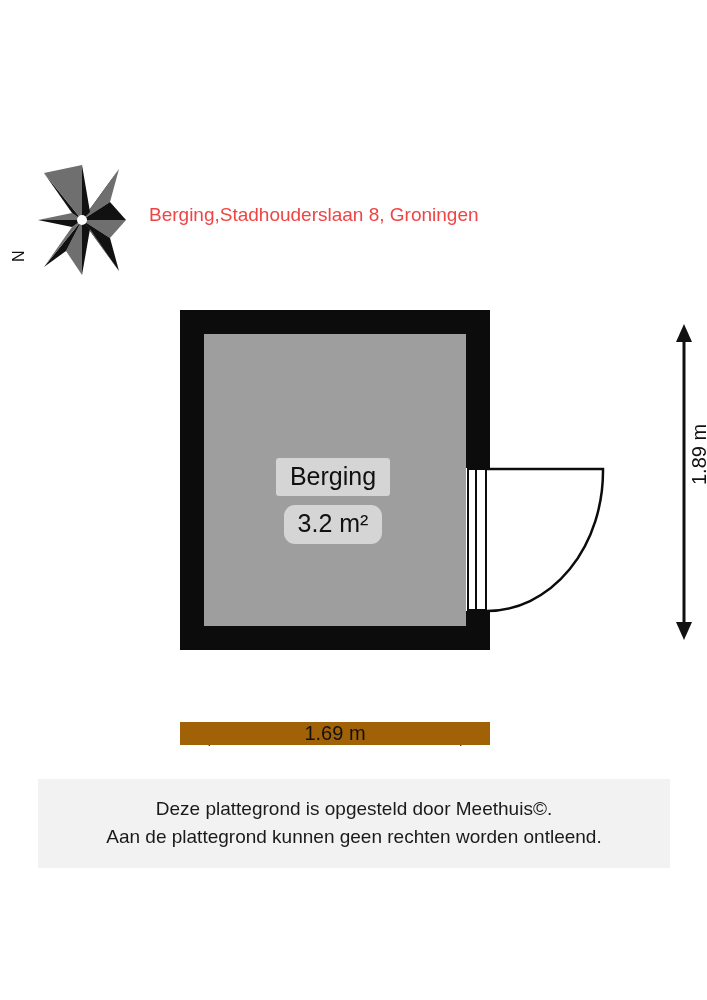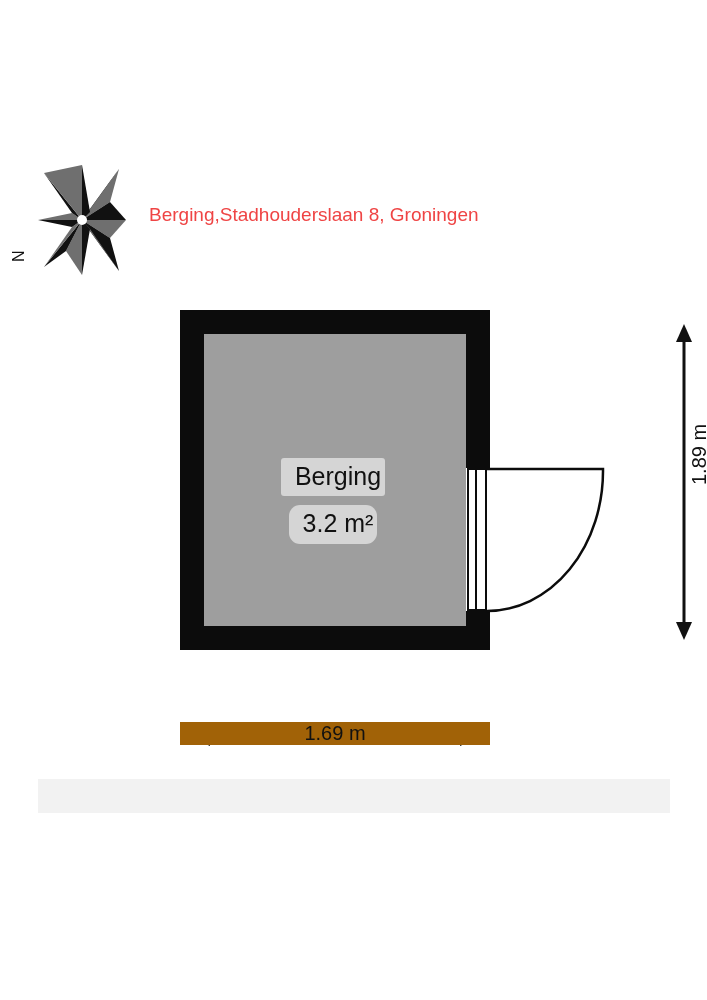--- a/index.html
+++ b/index.html
@@ -116,21 +116,21 @@
     left: 78px;
     top: 148px;
     width: 150px;
     text-align: center;
   }
   .room-tag {
     display: inline-block;
     background: #d5d5d5;
     color: #111;
     font-size: 25px;
-    padding: 5px 4px 7px 14px;
+    padding: 5px 14px 7px 14px;
     border-radius: 3px;
     line-height: 1.05;
   }
   #room-area-tag {
     margin-top: 9px;
     font-size: 25px;
     border-radius: 11px;
   }
 
   
@@ -243,13 +243,15 @@
 <div id="dim-vertical-label">1.89 m</div>
 
 <svg id="dim-horizontal" viewBox="0 0 290 40" xmlns="http://www.w3.org/2000/svg">
   <line x1="12" y1="20" x2="278" y2="20" stroke="#111111" stroke-width="3"></line>
   <polygon points="2,20 20,12 20,28" fill="#111111"></polygon>
   <polygon points="288,20 270,12 270,28" fill="#111111"></polygon>
 </svg>
 <div id="dim-horizontal-label">1.69 m</div>
 
 <div id="footer">
+  <div class="footer-line">Deze plattegrond is opgesteld door Meethuis©.</div>
+  <div class="footer-line">Aan de plattegrond kunnen geen rechten worden ontleend.</div>
 </div>
 
 </body></html>

